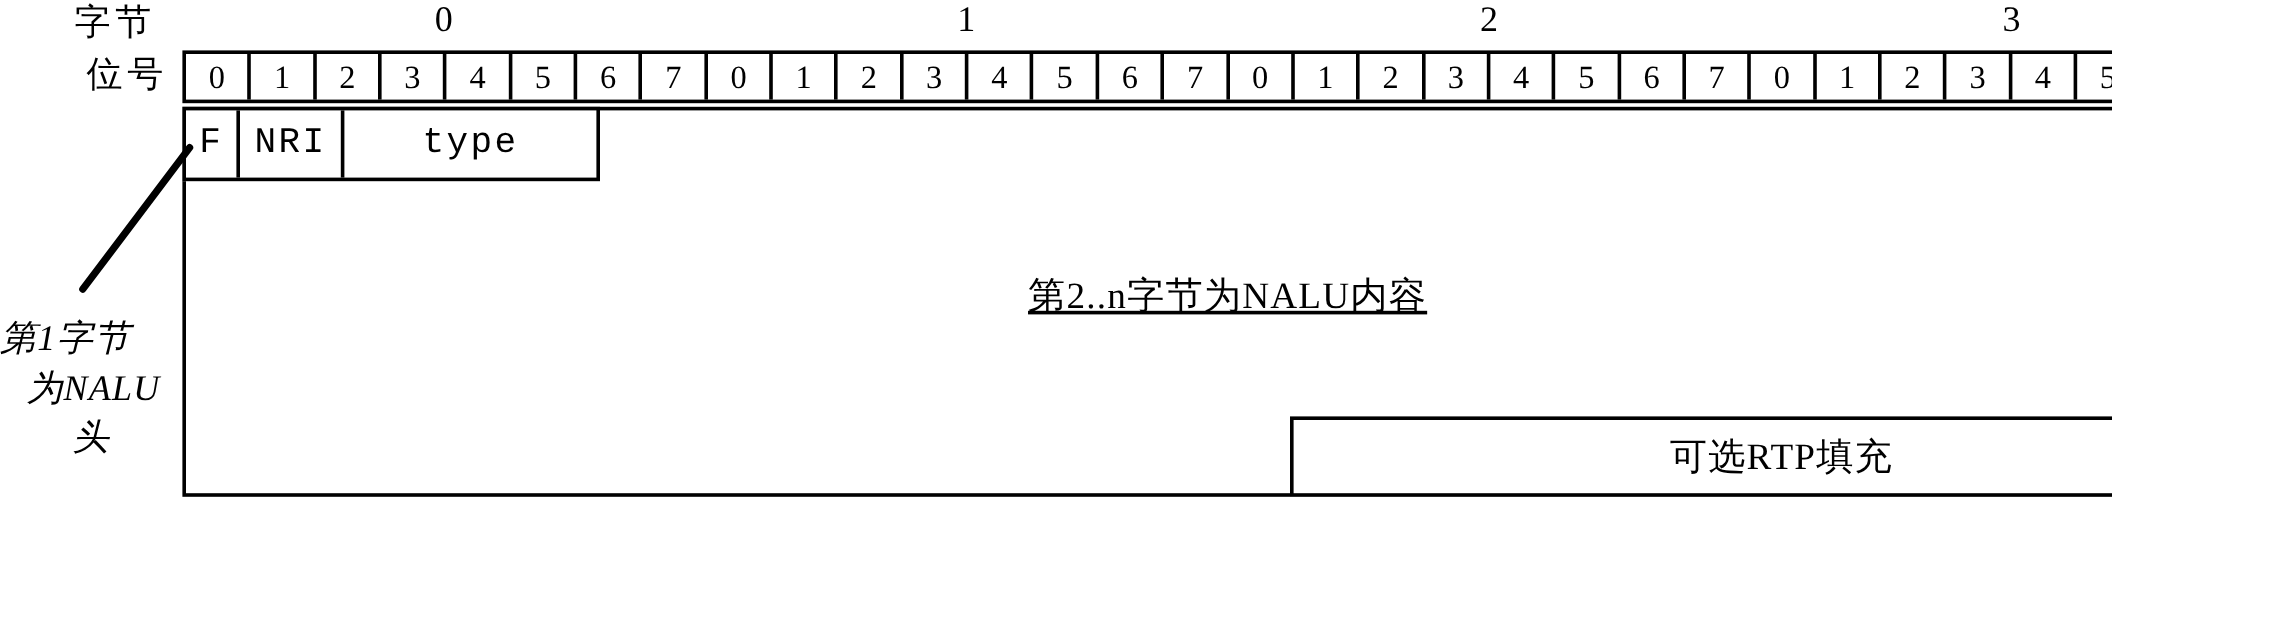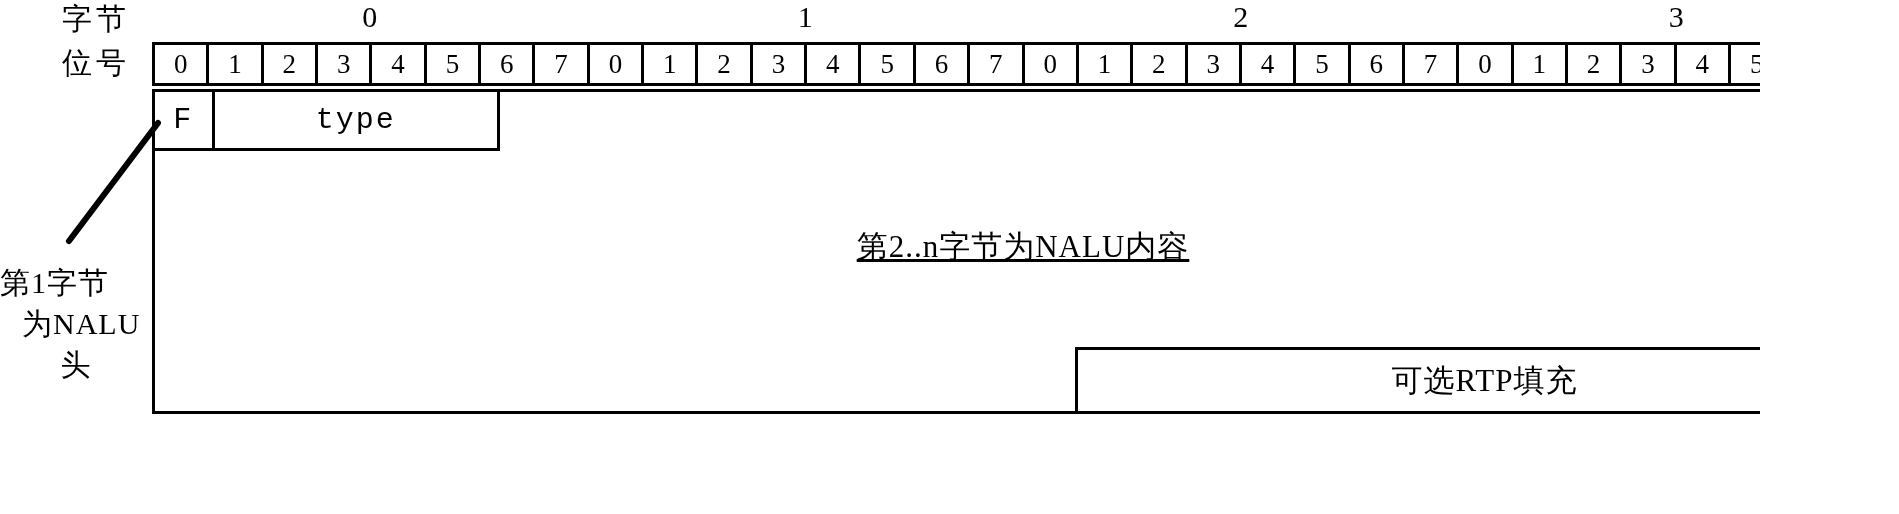--- a/index.html
+++ b/index.html
@@ -22,21 +22,21 @@
   
   .axis-label {
     position: absolute;
     font-size: 30px;
     line-height: 34px;
     letter-spacing: 4px;
     white-space: nowrap;
     font-family: "Liberation Serif", "DejaVu Serif", serif;
   }
   #byte-axis-label { left: 62px; top: 2px; }
-  #bit-axis-label  { left: 62px; top: 46px; }
+  #bit-axis-label  { left: 72px; top: 46px; }
 
   
   #byte-numbers {
     position: absolute;
     left: 152px;
     top: 0px;
     width: 1742px;
     height: 40px;
     display: flex;
   }
@@ -154,20 +154,21 @@
     pointer-events: none;
   }
   #nalu-head-note {
     position: absolute;
     left: 0px;
     top: 262px;
     width: 152px;
     font-size: 30px;
     line-height: 41px;
     letter-spacing: 1px;
+    font-style: italic;
   }
   #nalu-head-note .note-line-1 { text-align: left;   white-space: nowrap; }
   #nalu-head-note .note-line-2 { text-align: left;   white-space: nowrap; padding-left: 22px; }
   #nalu-head-note .note-line-3 { text-align: center; white-space: nowrap; }
 </style>
 </head>
 <body>
 
 <div id="root">
 
@@ -214,20 +215,21 @@
       <div class="bit-cell">5</div>
       <div class="bit-cell">6</div>
       <div class="bit-cell">7</div>
     </div>
 
   <div id="payload-box"></div>
   <div id="payload-label">第2..n字节为NALU内容</div>
 
   <div id="nalu-header-row">
       <div class="hdr-field span-1">F</div>
+      <div class="hdr-field span-2">NRI</div>
       <div class="hdr-field span-5">type</div>
     </div>
 
   <div id="padding-box">
     <span id="padding-label">可选RTP填充</span>
   </div>
 
   <svg id="leader-line" width="110" height="130" viewBox="0 0 110 130">
     <line x1="103" y1="3" x2="14" y2="121" stroke="#000000" stroke-width="6" stroke-linecap="round"></line>
   </svg>

